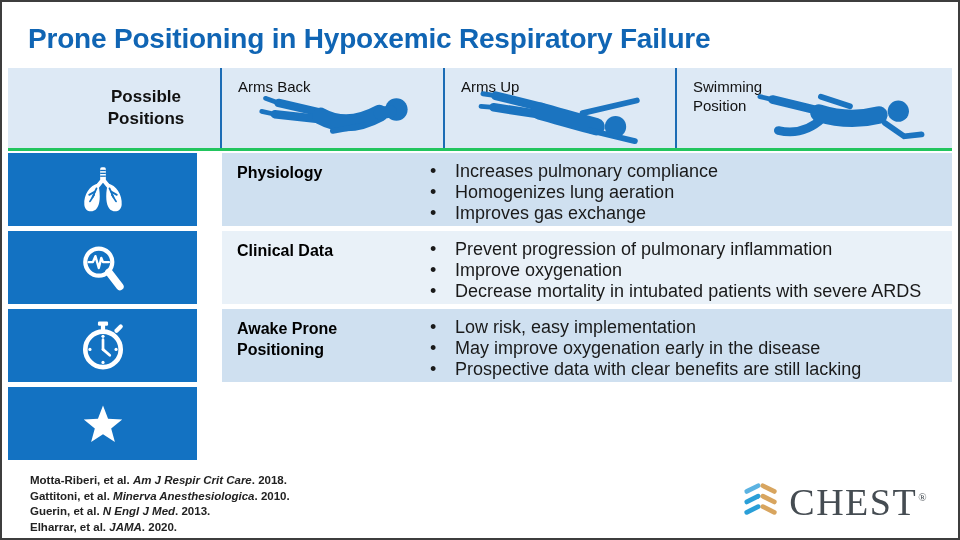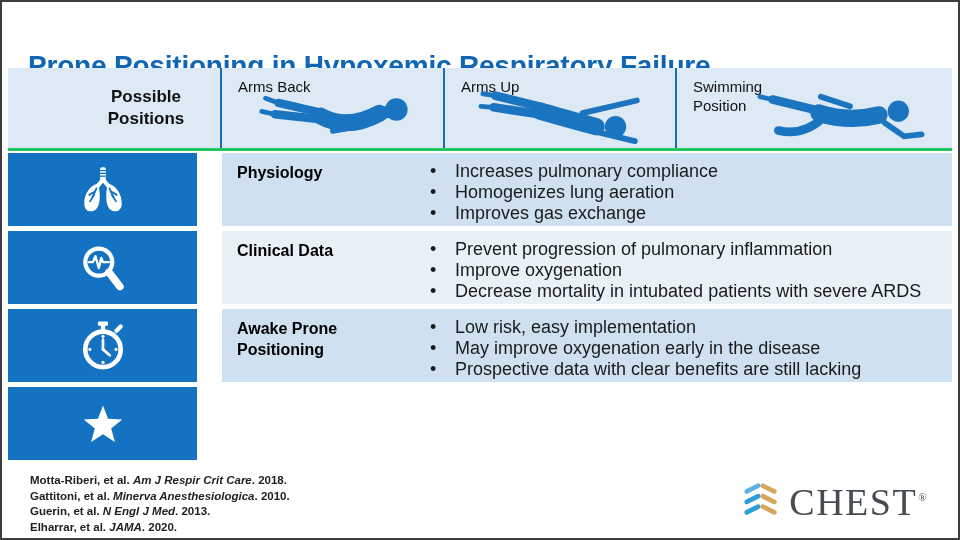--- a/index.html
+++ b/index.html
@@ -2,21 +2,21 @@
 <html><head>
 <meta charset="utf-8">
 <style>
   html,body{margin:0;padding:0;}
   body{
     width:960px;height:540px;position:relative;background:#ffffff;
     font-family:"Liberation Sans",sans-serif;overflow:hidden;
   }
   .frame{position:absolute;inset:0;border:2px solid #3d3d3d;box-sizing:border-box;pointer-events:none;z-index:50;}
   .title{
-    position:absolute;left:28px;top:31px;font-size:28px;font-weight:bold;
+    position:absolute;left:28px;top:4px;font-size:28px;font-weight:bold;
     color:#1065b4;letter-spacing:-0.2px;white-space:nowrap;
   }
   
   .header-band{
     position:absolute;left:8px;top:68px;width:944px;height:80px;
     background:#dde9f5;border-bottom:3px solid #22c55e;box-sizing:content-box;
     display:flex;
   }
   .hb-col1{width:212px;display:flex;align-items:center;justify-content:flex-end;}
   .hb-col1 span{display:block;width:120px;margin-right:14px;text-align:center;

